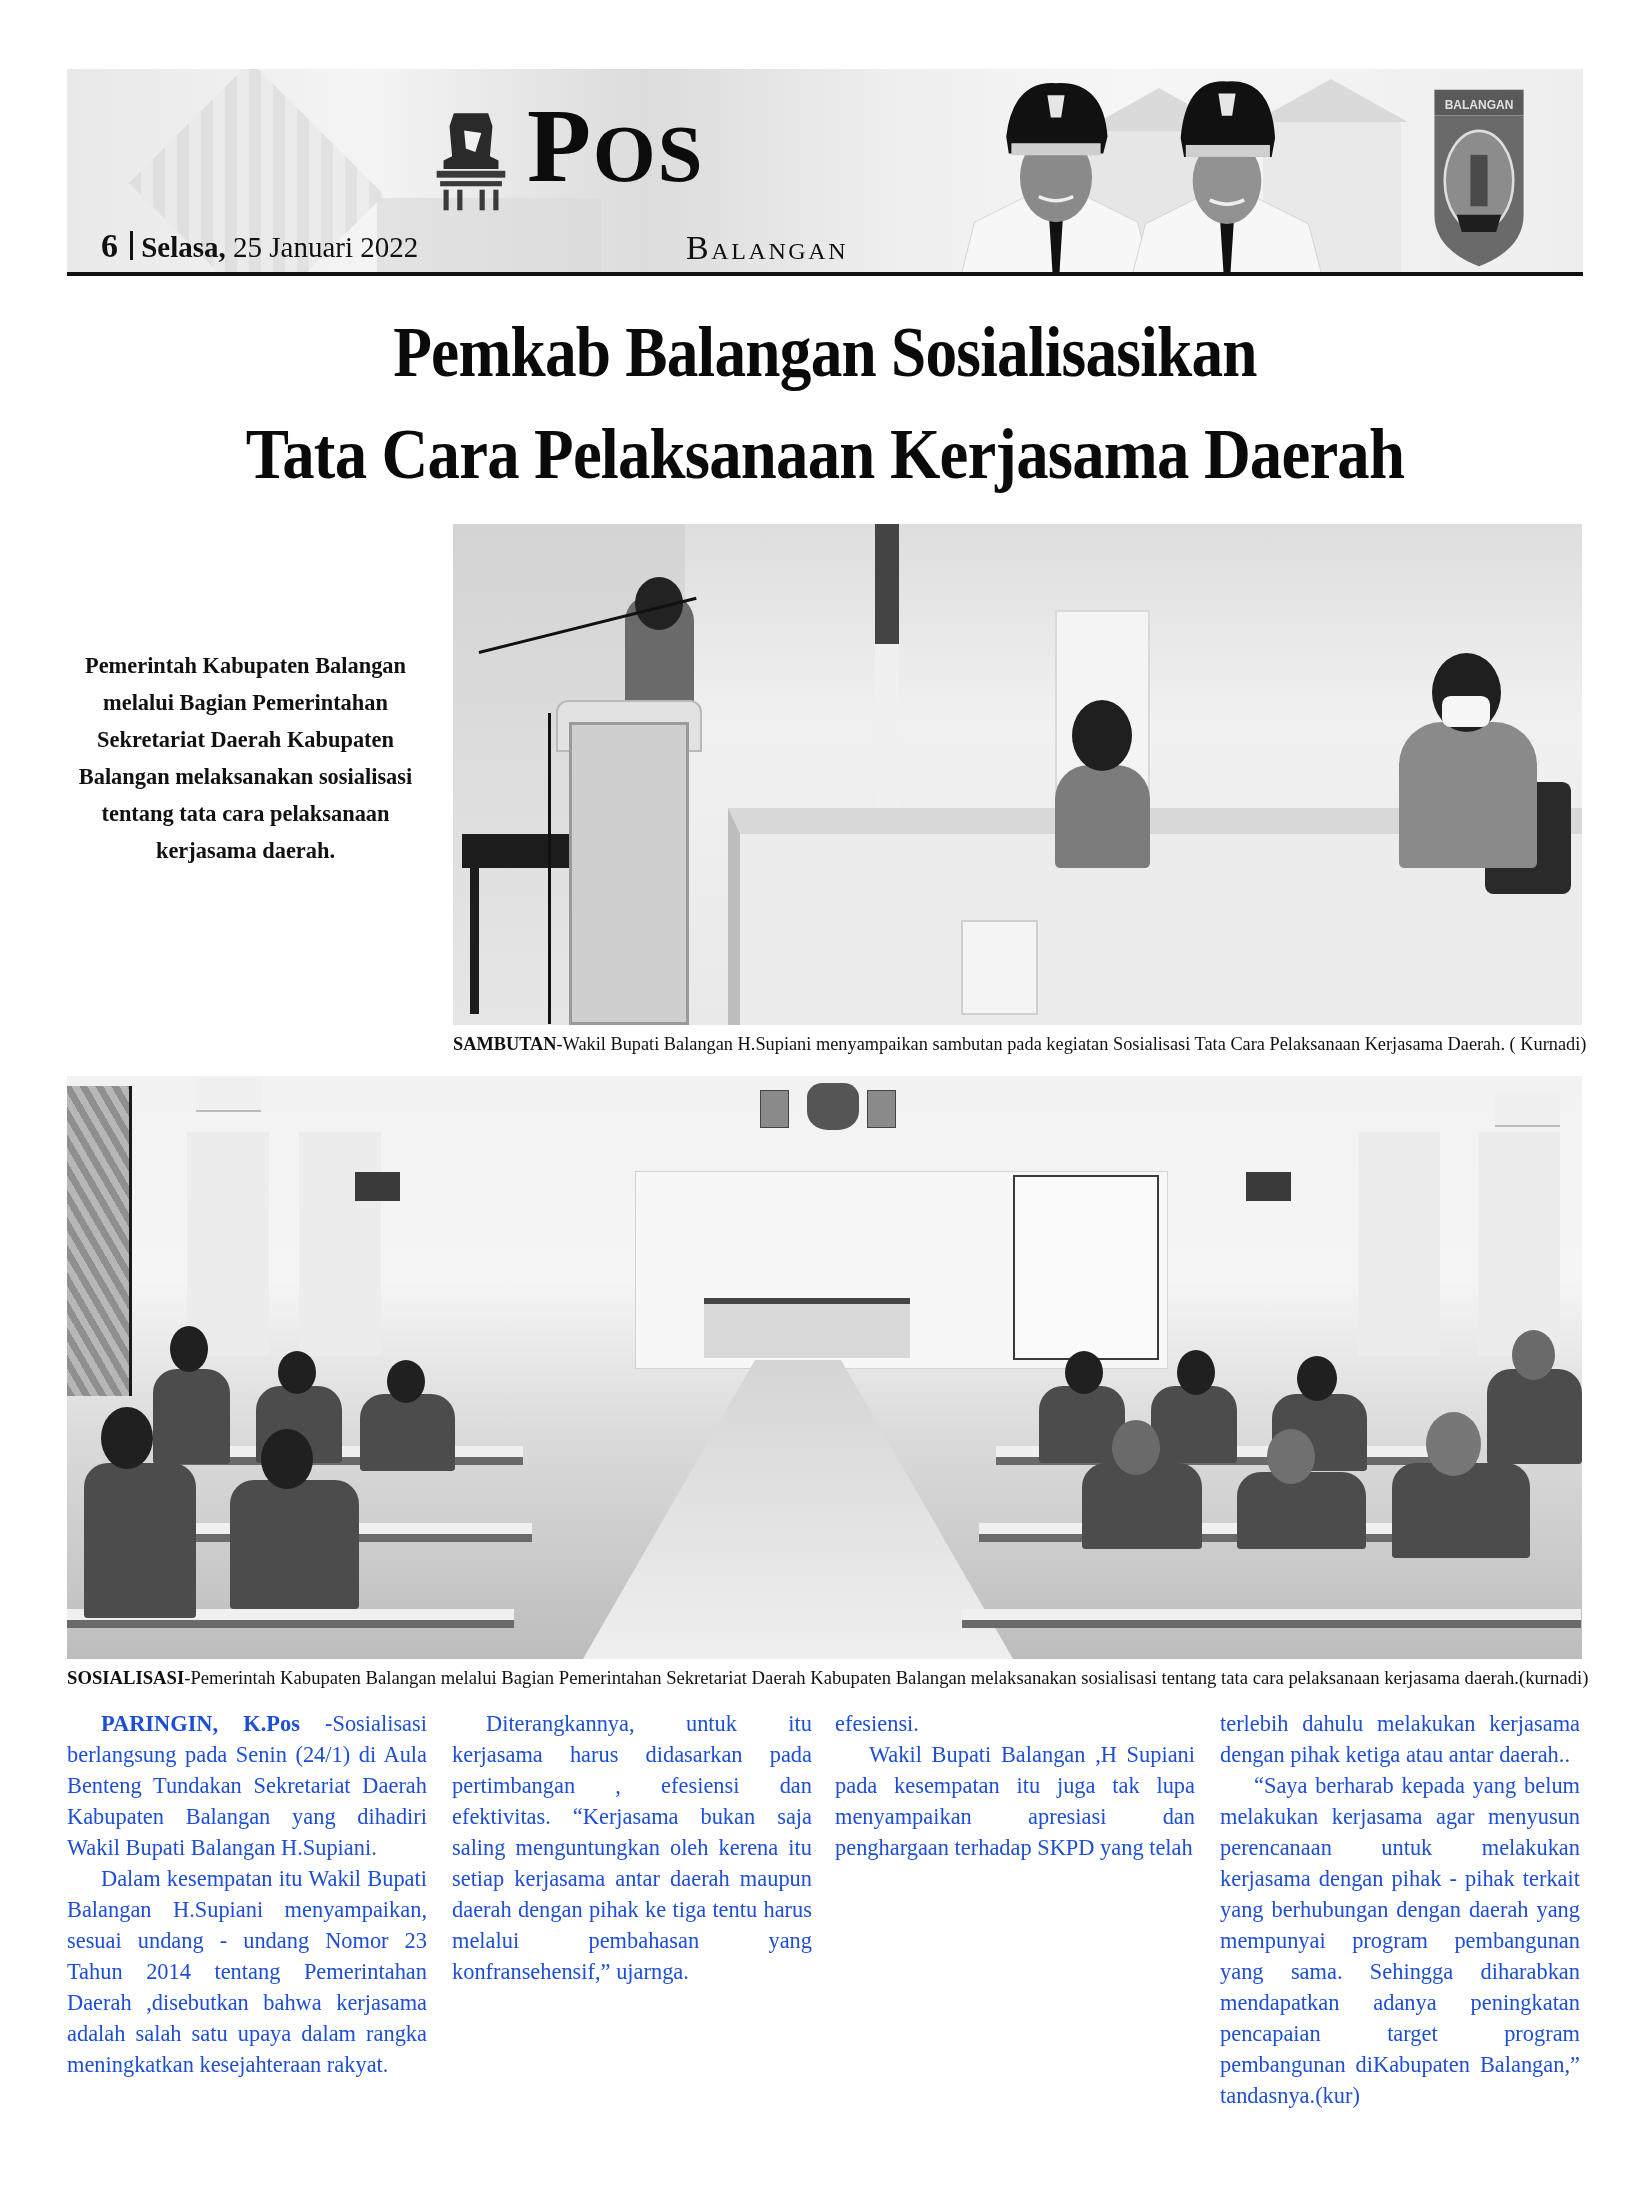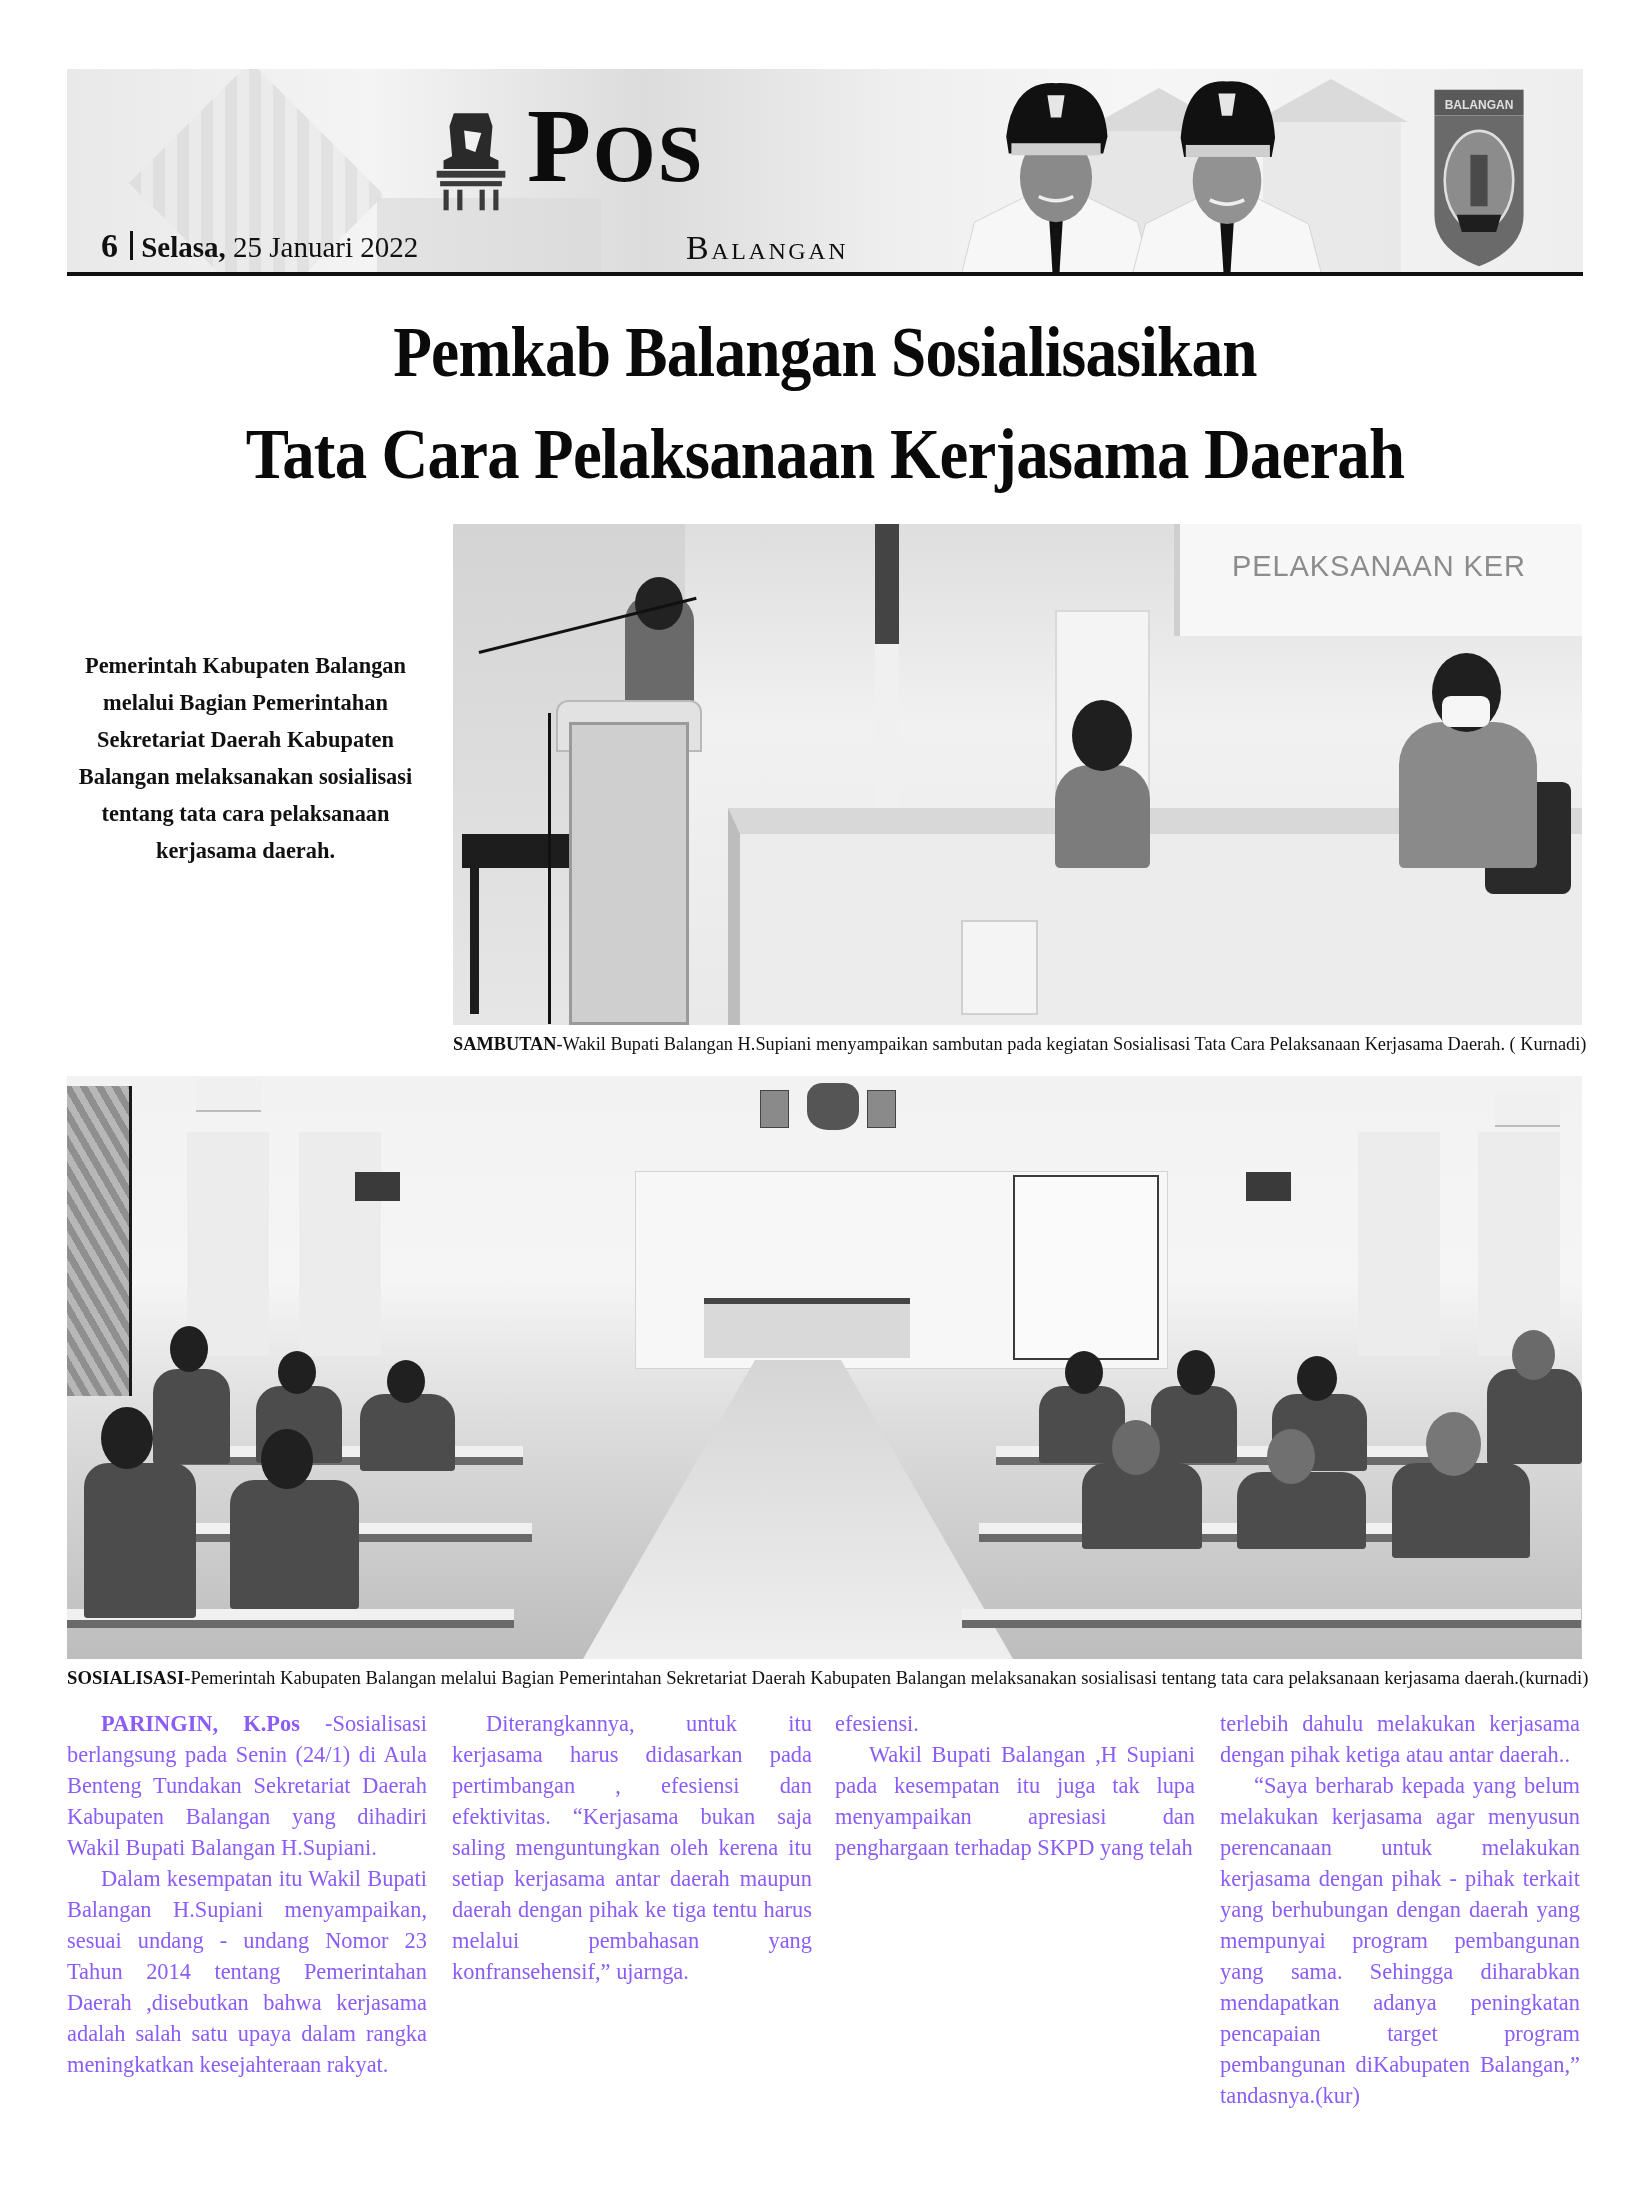--- a/index.html
+++ b/index.html
@@ -102,21 +102,21 @@
   .p2-garuda { position:absolute; left: 740px; top: 6.9px; width: 52px; height: 47px; background: #555; border-radius: 30% 30% 40% 40%; }
   .p2-portrait-frame { position:absolute; top: 13.8px; width: 29px; height: 38px; background: #8a8a8a; border: 1.7px solid #444; }
   .p2-front-table { position:absolute; left: 637px; top: 222px; width: 206px; height: 60px; background: #d9d9d9; border-top: 6.9px solid #444; }
   .p2-row { position:absolute; height: 19px; background: #f0f0f0; border-bottom: 8.6px solid #6a6a6a; }
   .p2-head { position:absolute; background: #202020; border-radius: 50%; }
   .p2-body { position:absolute; background: #4c4c4c; border-radius: 24px 24px 3.4px 3.4px; }
   .p2-floor { position:absolute; left: 516px; top: 284px; width: 430px; height: 299px; background: linear-gradient(180deg,#d5d5d5,#efefef); clip-path: polygon(40% 0, 60% 0, 100% 100%, 0 100%); }
 
   
   .body-cols { position: absolute; left: 67px; top: 1708px; width: 1516px; height: 430px; }
-  .col { position: absolute; top: 0; width: 360px; font-size: 22.4px; line-height: 31px; text-align: justify; color: #8b5cf6; }
+  .col { position: absolute; top: 0; width: 360px; font-size: 22.4px; line-height: 31px; text-align: justify; color: #1d4ed8; }
   .col-1 { left: 0; }
   .col-2 { left: 385px; }
   .col-3 { left: 768px; }
   .col-4 { left: 1153px; }
   .col p { text-indent: 0; }
   .col p.indent { text-indent: 34px; }
   .col p.cont { text-indent: 0; }
   .dateline { font-weight: bold; }
 </style>
 </head>
@@ -182,23 +182,20 @@
   <span class="l1">Pemkab Balangan Sosialisasikan</span>
   <span class="l2">Tata Cara Pelaksanaan Kerjasama Daerah</span>
 </h1>
 
 <div class="lead">Pemerintah Kabupaten Balangan melalui Bagian Pemerintahan Sekretariat  Daerah Kabupaten Balangan melaksanakan sosialisasi tentang tata cara pelaksanaan kerjasama daerah.</div>
 
 <div class="photo photo-1">
   <div class="p1-wall"></div>
   <div class="p1-flag"></div>
   <div class="p1-door"></div>
-  <div class="p1-banner">
-    <span class="p1-banner-text">PELAKSANAAN KER</span>
-  </div>
   <div class="p1-side-table"></div>
   <div class="p1-side-leg" style="left:17px"></div>
   <div class="p1-side-leg" style="left:120px"></div>
   <div class="p1-speaker"></div>
   <div class="p1-speaker-head"></div>
   <div class="p1-podium-top"></div>
   <div class="p1-podium"></div>
   <div class="p1-mic-stand"></div>
   <div class="p1-mic-boom"></div>
   <div class="p1-table"></div>

